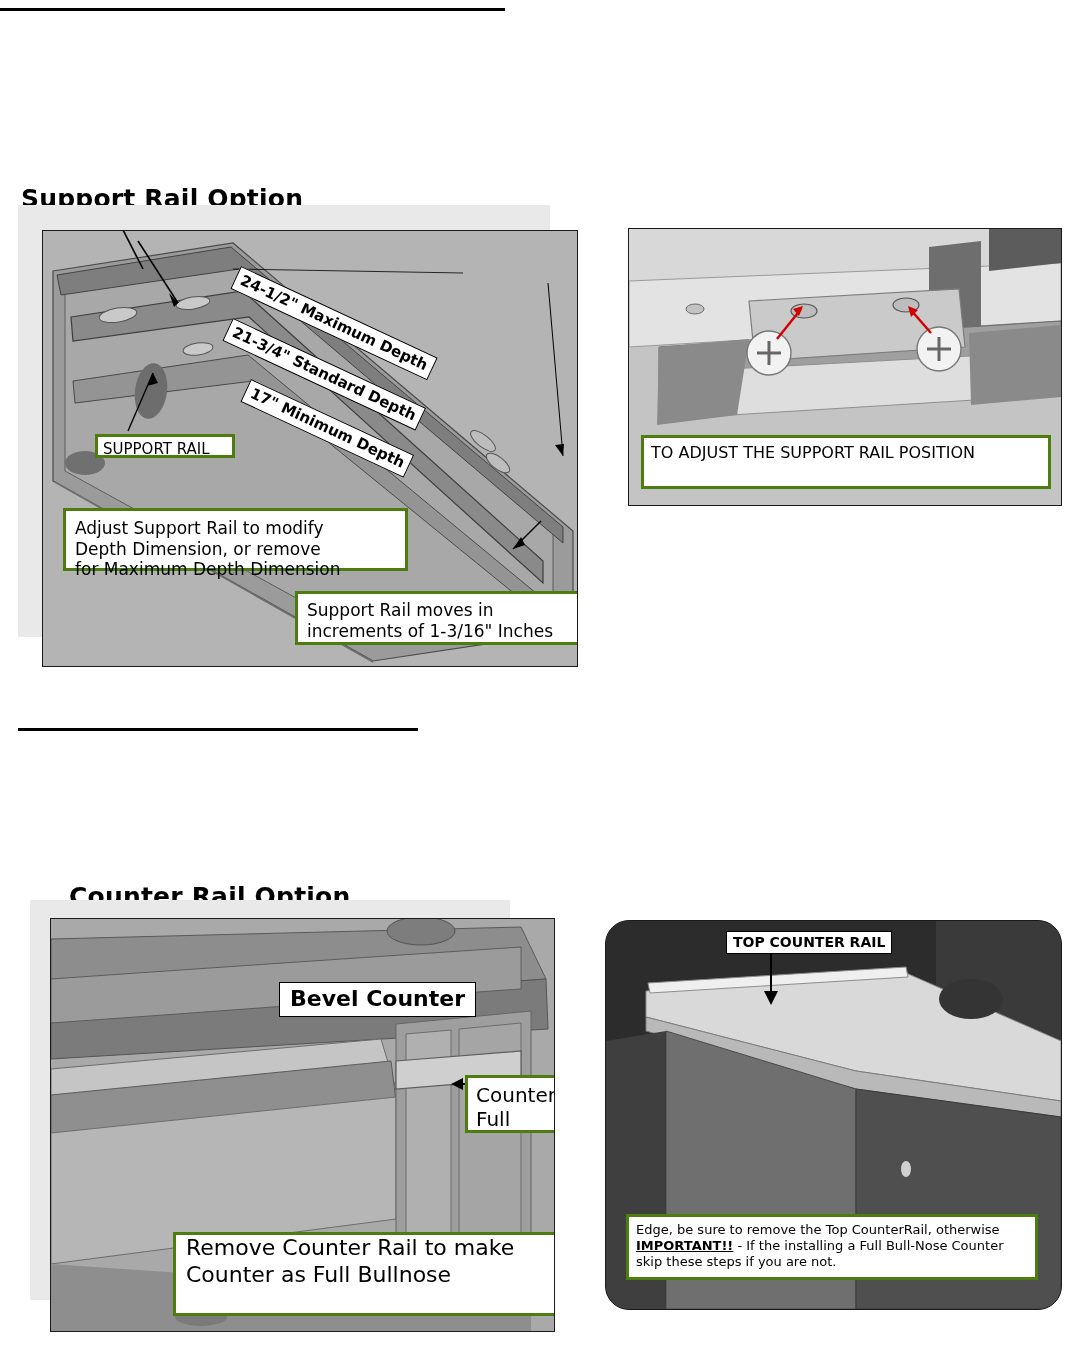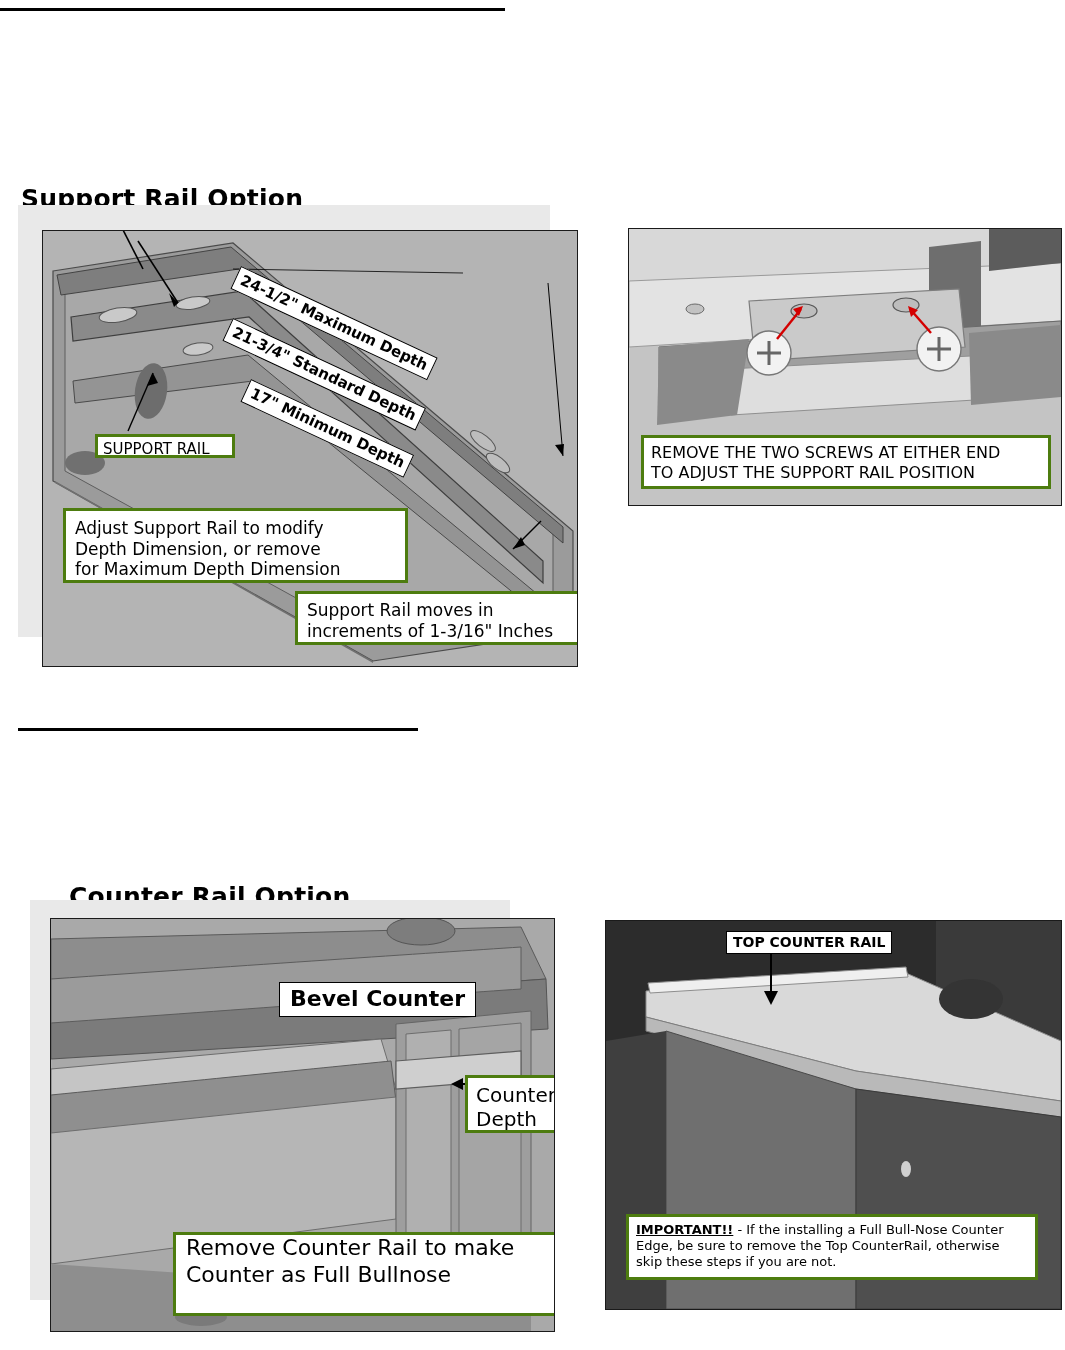--- a/index.html
+++ b/index.html
@@ -108,20 +108,21 @@
     height: 400px;
     background: #e9e9e9;
   }
 
   #topcounter-panel {
     left: 605px;
     top: 920px;
     width: 455px;
     height: 388px;
     background: #2f2f2f;
+    border-radius: 24px;
   }
 
   .hdr-label {
     position: absolute;
     background: #ffffff;
     border: 1.5px solid #000;
     font-weight: bold;
     color: #000;
     white-space: nowrap;
     box-sizing: border-box;
@@ -184,21 +185,21 @@
 
       <line x1="190" y1="38" x2="420" y2="42" stroke="#000" stroke-width="0.8"></line>
     </svg>
 
     <div class="dim-label" style="left:198px; top:35px; transform:rotate(25deg); transform-origin:0 0;">24-1/2" Maximum Depth</div>
     <div class="dim-label" style="left:190px; top:87px; transform:rotate(25deg); transform-origin:0 0;">21-3/4" Standard  Depth</div>
     <div class="dim-label" style="left:208px; top:148px; transform:rotate(25deg); transform-origin:0 0;">17" Minimum Depth</div>
 
     <div class="callout" style="left:52px; top:203px; width:140px; height:24px; font-size:15px; padding:3px 5px;">SUPPORT RAIL</div>
 
-    <div class="callout" style="left:20px; top:277px; width:345px; height:75px; font-size:17px; padding:7px 9px;">
+    <div class="callout" style="left:20px; top:277px; width:345px; height:63px; font-size:17px; padding:7px 9px;">
       <div>Adjust Support Rail to modify</div>
       <div>Depth Dimension, or remove</div>
       <div>for Maximum Depth Dimension</div>
     </div>
 
     <div class="callout" style="left:252px; top:360px; width:325px; height:54px; font-size:17px; padding:6px 9px;">
       <div>Support Rail moves in</div>
       <div>increments of 1-3/16" Inches</div>
     </div>
   </div>
@@ -233,21 +234,20 @@
       <circle cx="310" cy="120" r="22" fill="#f2f2f2" stroke="#777" stroke-width="1.4"></circle>
       <path d="M298 120 H322 M310 108 V132" stroke="#666" stroke-width="3"></path>
 
       <line x1="148" y1="110" x2="172" y2="80" stroke="#d40000" stroke-width="2.4"></line>
       <polygon points="174,77 164,80 170,87" fill="#d40000"></polygon>
       <line x1="302" y1="104" x2="281" y2="80" stroke="#d40000" stroke-width="2.4"></line>
       <polygon points="279,77 282,88 289,81" fill="#d40000"></polygon>
     </svg>
 
     <div class="callout" style="left:12px; top:206px; width:410px; height:54px; font-size:16px; padding:5px 7px;">
-      <div>REMOVE THE TWO SCREWS AT EITHER END</div>
       <div>TO ADJUST THE SUPPORT RAIL POSITION</div>
     </div>
   </div>
 
   <div class="section-title" style="left:42px; top:882px;margin-left:27px;">Counter Rail Option</div>
 
   <div class="shadowbox" id="counter-shadow"></div>
 
   <div class="panel" id="counter-panel">
     <svg width="503" height="412" viewBox="0 0 503 412" style="position:absolute;left:0;top:0;">
@@ -276,21 +276,21 @@
 
       <line x1="432" y1="165" x2="404" y2="165" stroke="#000" stroke-width="2"></line>
       <polygon points="400,165 412,159 412,171" fill="#000"></polygon>
     </svg>
 
     <div class="hdr-label" style="left:228px; top:35px; font-size:22px; padding:3px 10px 5px 10px;margin-top:28px;">Bevel Counter</div>
 
 
     <div class="callout" style="left:414px; top:156px; width:110px; height:58px; font-size:20px; padding:5px 8px;">
       <div>Counter</div>
-      <div>Depth</div>
+      <div>Full</div>
     </div>
 
     <div class="callout" style="left:122px; top:313px; width:420px; height:84px; font-size:22px; padding:0 10px;">
       <div>Remove Counter Rail to make</div>
       <div>Counter as Full Bullnose</div>
     </div>
   </div>
 
   <div class="panel" id="topcounter-panel">
     <svg width="455" height="388" viewBox="0 0 455 388" style="position:absolute;left:0;top:0;">
@@ -313,21 +313,21 @@
       <ellipse cx="300" cy="248" rx="5" ry="8" fill="#d0d0d0"></ellipse>
 
       <line x1="165" y1="26" x2="165" y2="76" stroke="#000" stroke-width="2"></line>
       <polygon points="165,84 158,70 172,70" fill="#000"></polygon>
       <line x1="165" y1="26" x2="222" y2="26" stroke="#000" stroke-width="2"></line>
     </svg>
 
     <div class="hdr-label small-cap" style="left:120px; top:10px; font-size:14px; padding:2px 6px 3px 6px;">TOP COUNTER RAIL</div>
 
     <div class="callout" style="left:20px; top:293px; width:412px; height:66px; font-size:13px; padding:5px 7px;">
+      <div>Edge, be sure to remove the Top CounterRail, otherwise</div>
       <div style="white-space:nowrap;">
         <span style="font-weight:bold; text-decoration:underline;">IMPORTANT!!</span><span> - If the installing a Full Bull-Nose Counter</span>
       </div>
-      <div>Edge, be sure to remove the Top CounterRail, otherwise</div>
       <div>skip these steps if you are not.</div>
     </div>
   </div>
 
 </div>
 
 </body></html>

